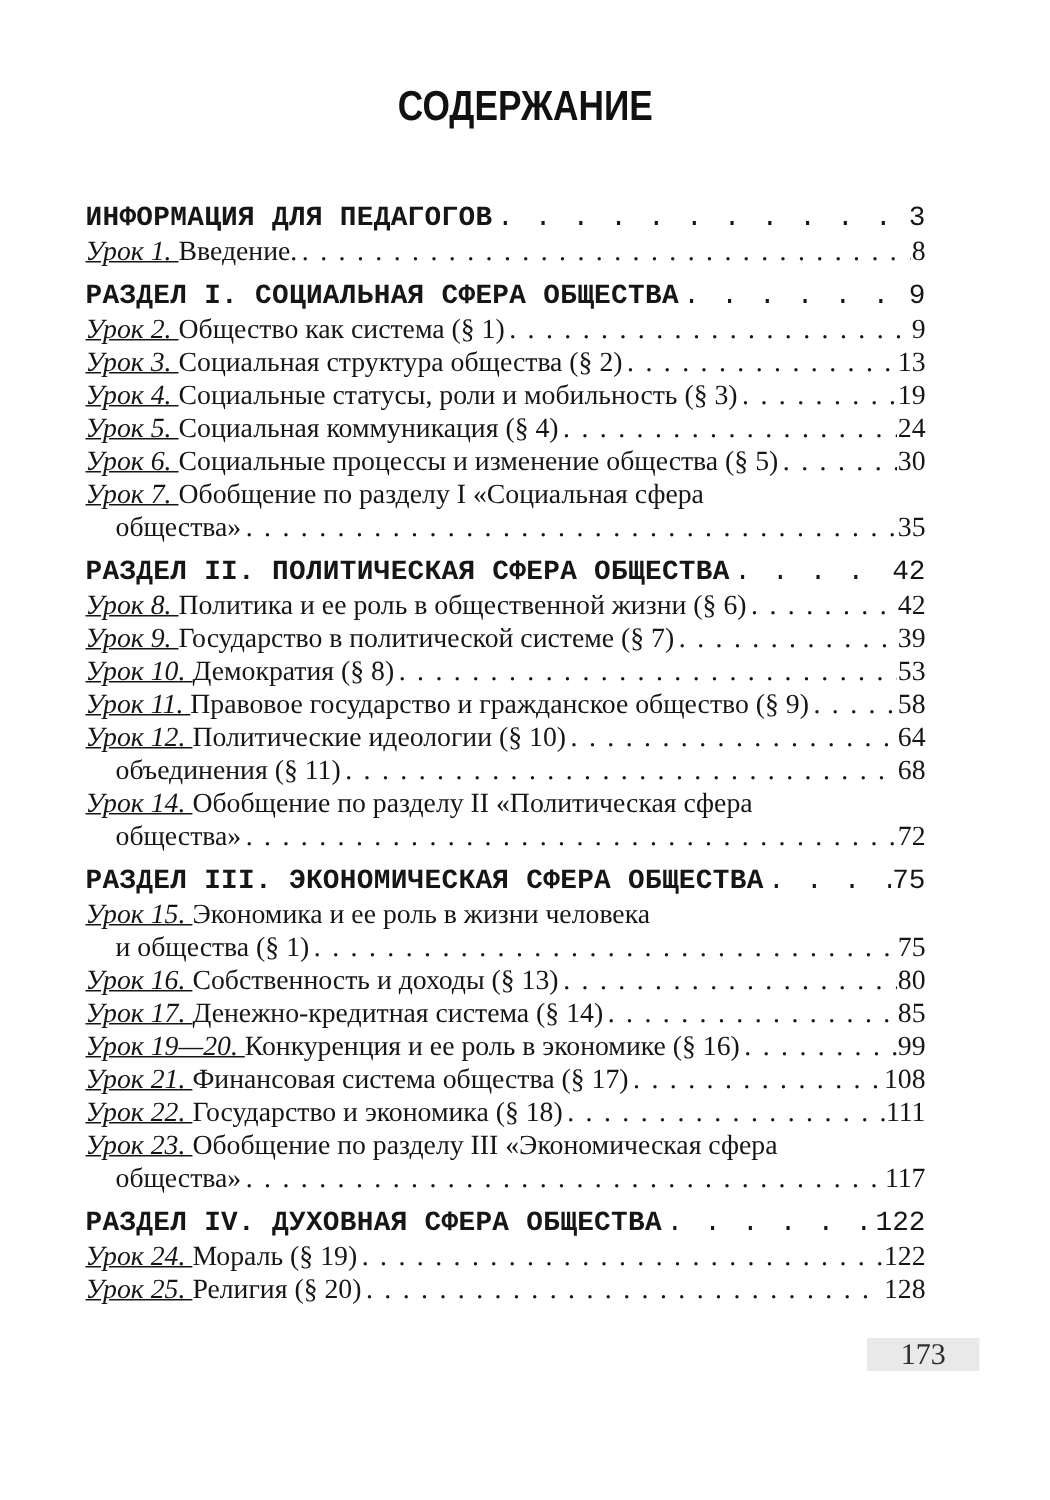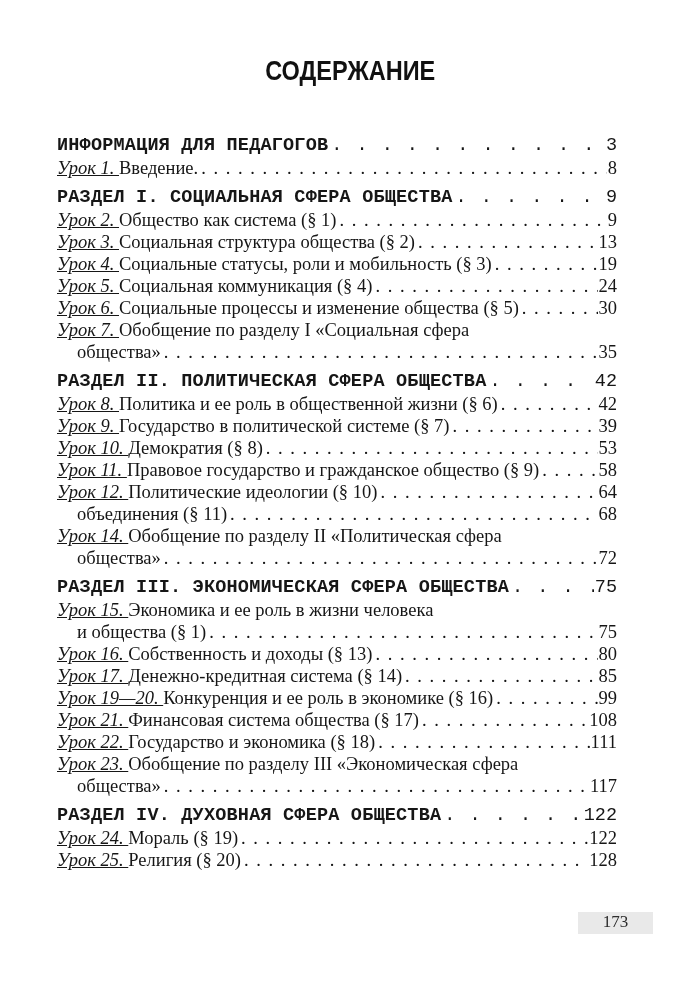--- a/index.html
+++ b/index.html
@@ -56,28 +56,28 @@
     content: ". . . . . . . . . . . . . . . . . . . . . . . . . . . . . . . . . . . . . . . . . . . . . . . . . . . . . . . . . . . . . . . . . . . . . . . . . . . . . . . . . . . . .";
     letter-spacing: 1.5px;
   }
   .pg {
     white-space: nowrap;
     font-weight: normal;
     flex: 0 0 auto;
   }
   .footer-box {
     position: absolute;
-    top: 912px;
+    top: 892px;
     right: 47px;
     width: 75px;
     height: 22px;
     background: #e9e9e9;
     display: flex;
     justify-content: center;
-    font-size: 17px;
+    font-size: 20px;
     color: #2e2e2e;
   }
 </style>
 </head>
 <body>
 
 <div class="page">
 
   <div class="page-title">
     <span class="squeeze">СОДЕРЖАНИЕ</span>

